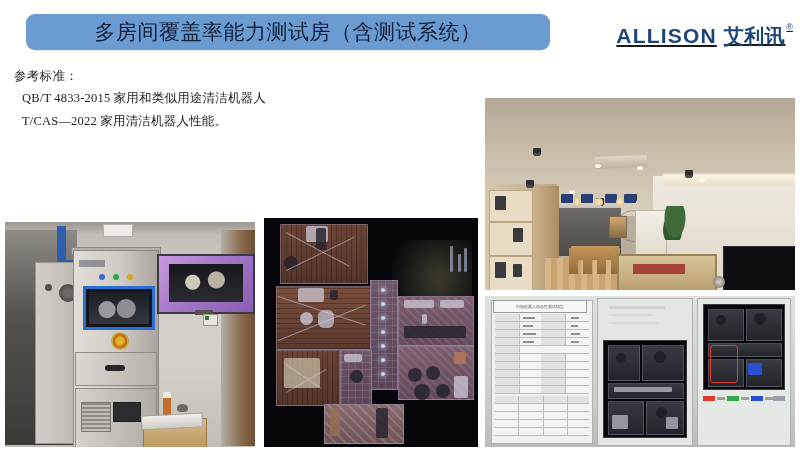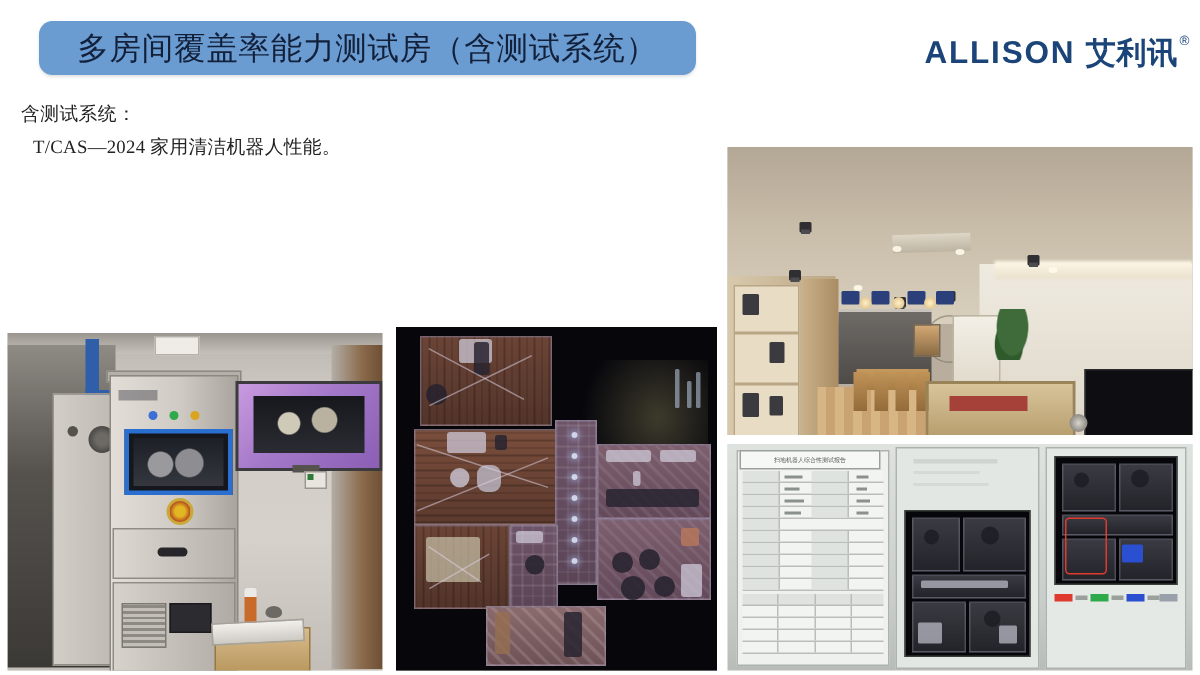--- a/index.html
+++ b/index.html
@@ -14,21 +14,21 @@
     overflow: hidden;
     font-family: "Liberation Serif", "DejaVu Serif", serif;
     color: #1a1a1a;
   }
 
   
   #title-banner {
     position: absolute;
     left: 26px;
     top: 14px;
-    width: 438px;
+    width: 524px;
     height: 36px;
     background: #6a9bd1;
     border-radius: 9px;
     display: flex;
     align-items: center;
     justify-content: center;
     box-shadow: 0 1px 2px rgba(0,0,0,0.12);
   }
   #title-text {
     font-size: 21px;
@@ -39,20 +39,21 @@
   }
 
   
   #brand-logo {
     position: absolute;
     right: 8px;
     top: 16px;
     display: flex;
     align-items: flex-end;
     height: 30px;
+    text-decoration: underline;
   }
   #brand-latin {
     font-family: "Liberation Sans", "DejaVu Sans", sans-serif;
     font-weight: bold;
     font-size: 21px;
     letter-spacing: 1.2px;
     color: #1b4478;
     line-height: 1;
   }
   #brand-cn {
@@ -487,22 +488,23 @@
   <span id="title-text">多房间覆盖率能力测试房（含测试系统）</span>
 </div>
 
 <div id="brand-logo">
   <span id="brand-latin">ALLISON</span>
   <span id="brand-cn">艾利讯</span>
   <span id="brand-tm">®</span>
 </div>
 
 <div id="standards-block">
-  <div id="standards-heading">含测试系统：</div>
-  <div class="standard-line">T/CAS—2024  家用清洁机器人性能。</div>
+  <div id="standards-heading">参考标准：</div>
+  <div class="standard-line">QB/T  4833-2015  家用和类似用途清洁机器人</div>
+  <div class="standard-line">T/CAS—2022  家用清洁机器人性能。</div>
 </div>
 
 <div id="photo-lab-cabinet" class="photo">
   <div class="lab-wall"></div>
   <div class="lab-ceiling"></div>
   <div class="lab-sign"></div>
   <div class="lab-shelf-left"></div>
   <div class="lab-shelf-bar"></div>
   <div class="lab-shelf-bar2"></div>
   <div class="lab-right-wall"></div>

